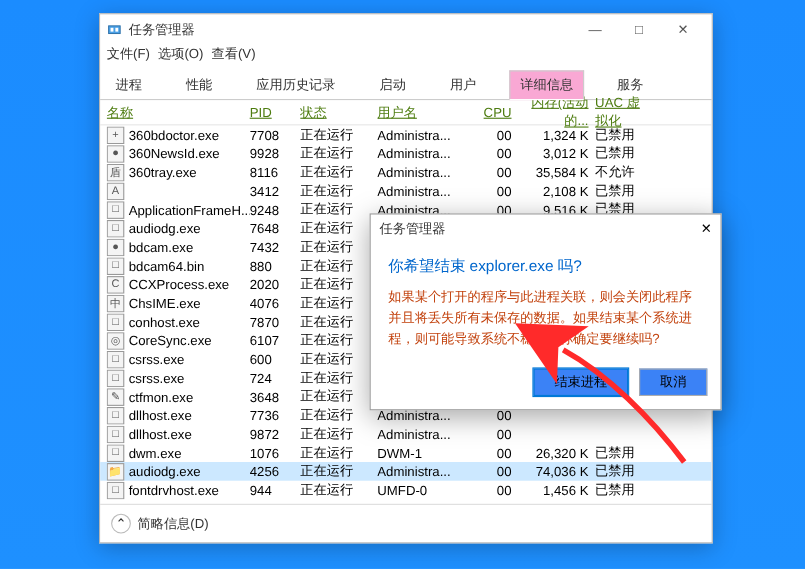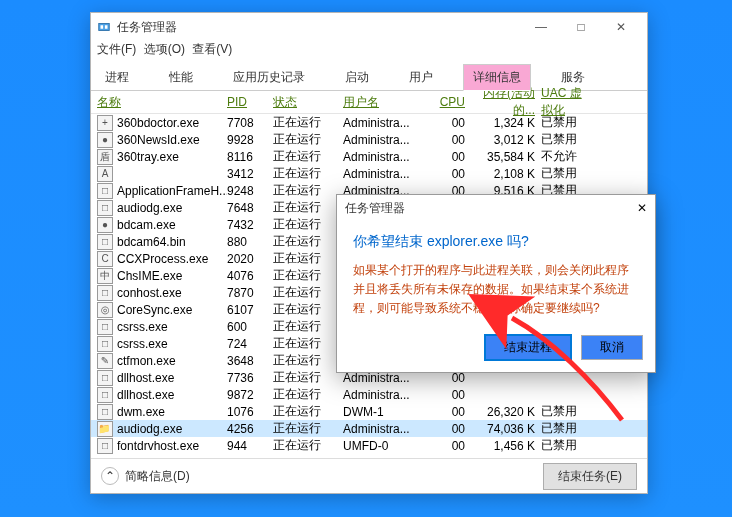--- a/index.html
+++ b/index.html
@@ -334,21 +334,20 @@
           <div class="c-uac">已禁用</div>
         </div>
       </div>
 
     <div class="bottom">
       <div class="less">
         <span class="chev">⌃</span>
         <span>简略信息(D)</span>
       </div>
       <div class="spacer"></div>
-      <div class="btn">结束任务(E)</div>
     </div>
   </div>
 
   <div class="dlg">
     <div class="dtb">
       <span class="dttl">任务管理器</span>
       <span>✕</span>
     </div>
     <div class="body">
       <div class="q">你希望结束 explorer.exe 吗?</div>

